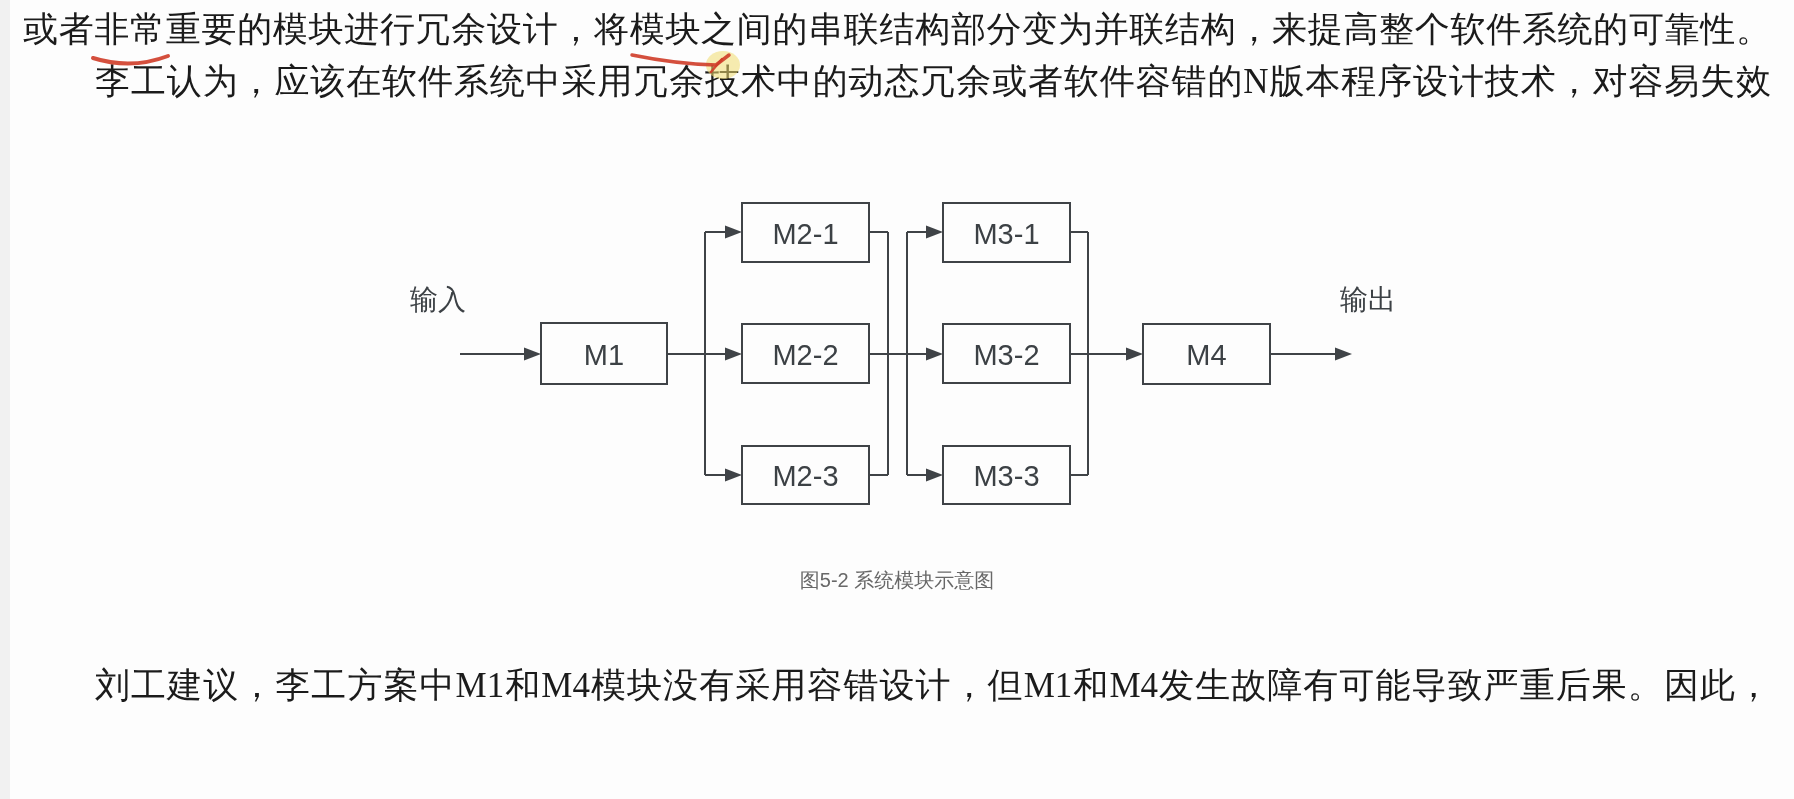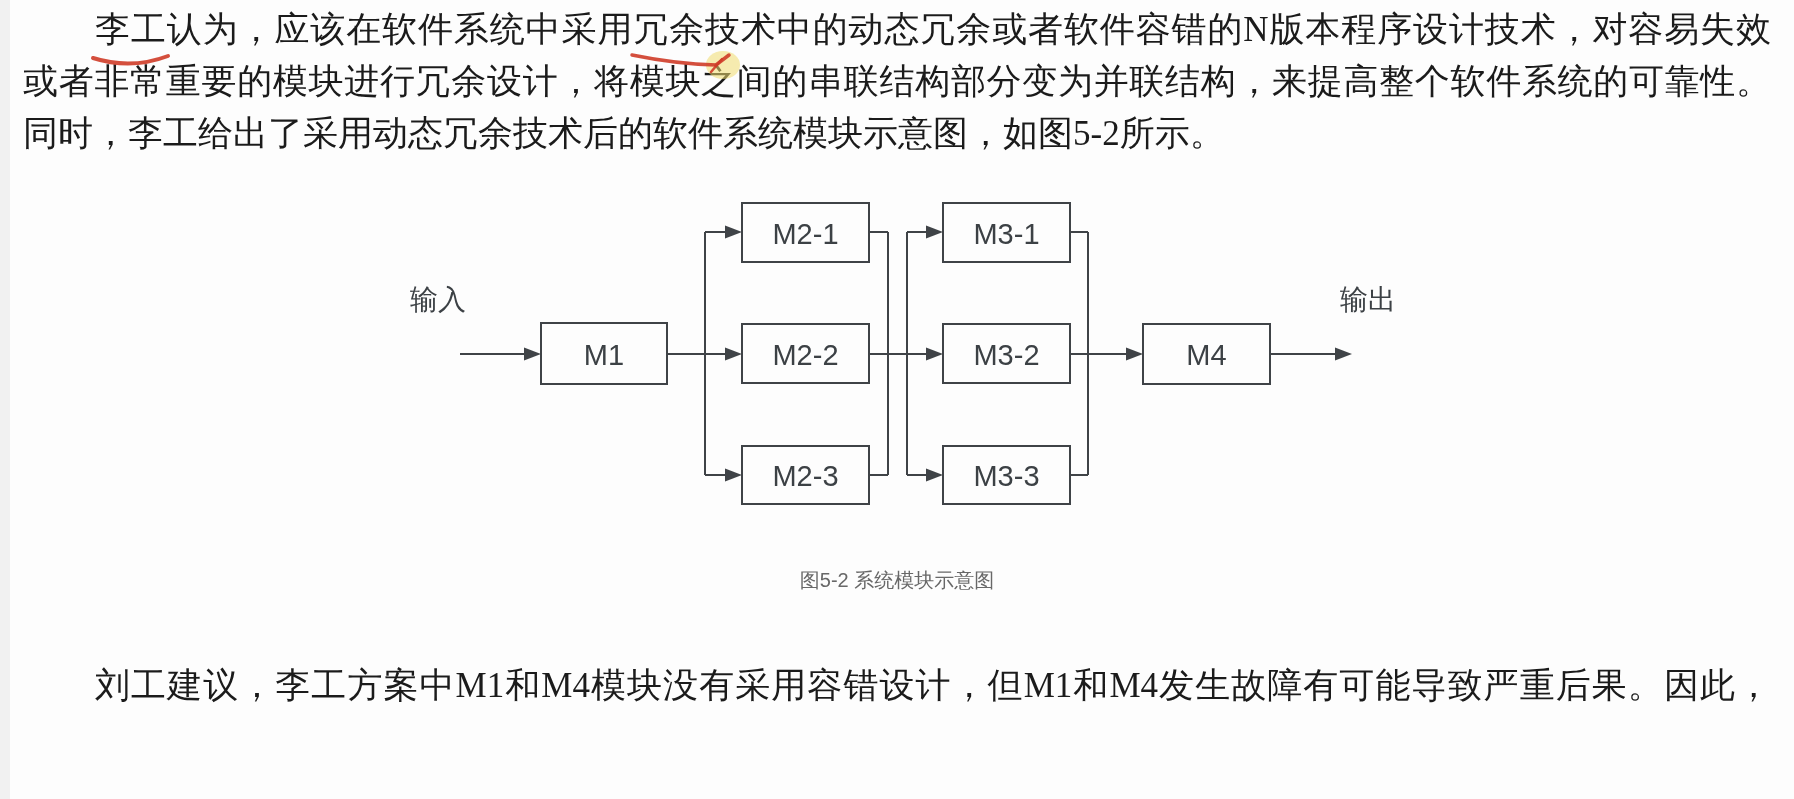--- a/index.html
+++ b/index.html
@@ -59,23 +59,22 @@
     height: 799px;
     z-index: 3;
   }
 </style>
 </head>
 <body>
 
 <div class="edge-strip"></div>
 
 <div id="para1" class="para">
+  <div class="line fill">或者非常重要的模块进行冗余设计，将模块之间的串联结构部分变为并联结构，来提高整个软件系统的可靠性。</div>
   <div class="line fill indent">李工认为，应该在软件系统中采用冗余技术中的动态冗余或者软件容错的N版本程序设计技术，对容易失效</div>
-  <div class="line fill">或者非常重要的模块进行冗余设计，将模块之间的串联结构部分变为并联结构，来提高整个软件系统的可靠性。</div>
-  <div class="line">同时，李工给出了采用动态冗余技术后的软件系统模块示意图，如图5-2所示。</div>
 </div>
 
 <div class="caption">图5-2 系统模块示意图</div>
 
 <div id="para2" class="para">
   <div class="line fill indent">刘工建议，李工方案中M1和M4模块没有采用容错设计，但M1和M4发生故障有可能导致严重后果。因此，</div>
 </div>
 
 <svg id="overlay-svg" viewBox="0 0 1794 799">
     <line x1="460" y1="354" x2="527" y2="354" stroke="#3f4347" stroke-width="2"></line>

